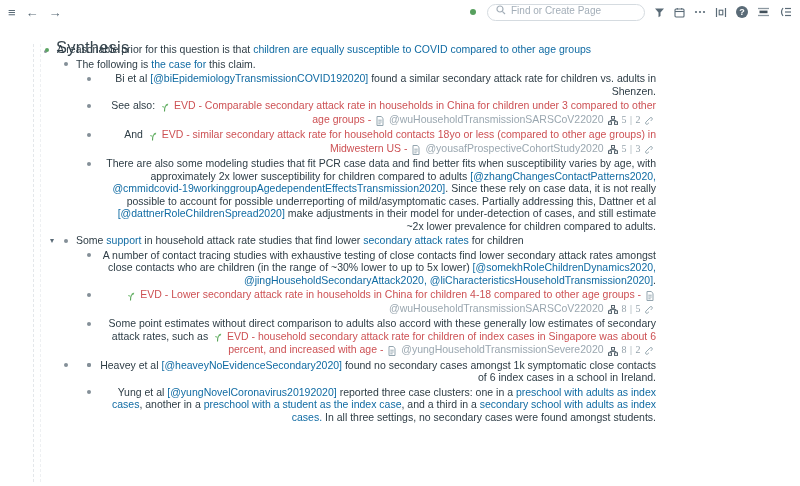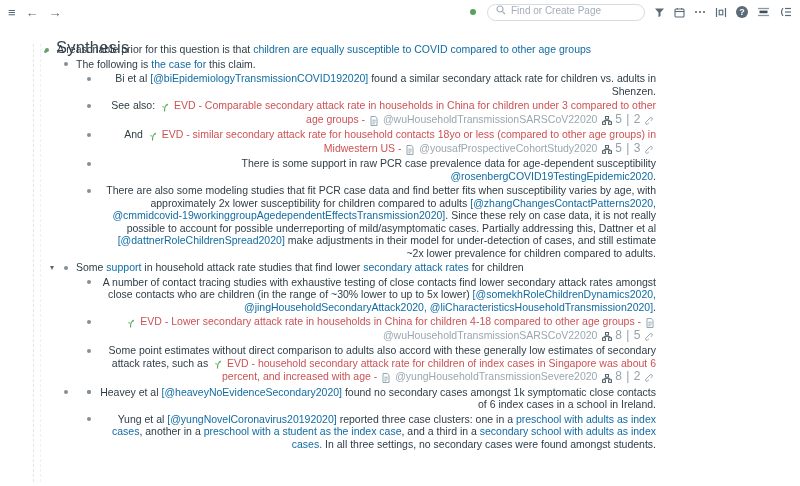--- a/index.html
+++ b/index.html
@@ -43,21 +43,21 @@
   .l0 > .bullet { left:45px; }
   .l1 > .bullet { left:64px; }
   .l2 > .bullet { left:87px; }
   .bullet.green { background:#5ba463; }
   .toggle { position:absolute; top:1px; font-size:8px; color:#5a6b77; cursor:pointer; }
   .l1 > .toggle { left:50px; }
   .content { cursor:text; }
   .seg-link, .seg-citelink { color:#106ba3; cursor:pointer; }
   .seg-red { color:#cd5154; }
   .seg-cite { color:#9aa7b0; cursor:pointer;margin-top:36px; }
-  .seg-count { color:#93a1aa; font-size:12px; letter-spacing:.5px; padding:0 1px; }
+  .seg-count { color:#93a1aa; font-size:10px; letter-spacing:.5px; padding:0 1px;font-family:Liberation Serif, serif; }
   .seg-icon { display:inline-block; vertical-align:-1px; padding:0 2px; cursor:pointer; }
   .seg-icon svg { display:inline-block; vertical-align:middle; }
 </style>
 </head>
 <body>
 
 <div class="topbar">
   <div class="tb-left">
     <span class="tb-glyph">≡</span>
     <span class="tb-glyph">←</span>
@@ -165,21 +165,20 @@
             <rect x="3.5" y="0.5" width="3" height="2.6" fill="none" stroke="#54626c" stroke-width="1"></rect>
             <rect x="0.5" y="5.8" width="3" height="2.6" fill="none" stroke="#54626c" stroke-width="1"></rect>
             <rect x="6.5" y="5.8" width="3" height="2.6" fill="none" stroke="#54626c" stroke-width="1"></rect>
             <path d="M5 3.2 V4.5 M2 5.8 V4.5 H8 V5.8" fill="none" stroke="#54626c" stroke-width="0.9"></path>
           </svg></span><span class="seg-count">5 | 3</span><span class="seg-icon"><svg width="10" height="10" viewBox="0 0 10 10">
             <g fill="none" stroke="#93a5af" stroke-width="1.2">
               <path d="M4.2 5.8 L7.6 2.4 a1.6 1.6 0 0 1 2.3 2.3 L8.4 6.2" transform="scale(0.8)"></path>
               <path d="M5.8 4.2 L2.4 7.6 a1.6 1.6 0 0 0 2.3 2.3 L6.2 8.4" transform="scale(0.8)"></path>
             </g>
           </svg></span></span></div>
-    <div class="block l2"><span class="bullet"></span><span class="content"><span class="seg-t">There is some support in raw PCR case prevalence data for age-dependent susceptibility </span><span class="seg-link">@rosenbergCOVID19TestingEpidemic2020</span><span class="seg-t">.</span></span></div>
     <div class="block l2"><span class="bullet"></span><span class="content"><span class="seg-t">There are also some modeling studies that fit PCR case data and find better fits when susceptibility varies by age, with approximately 2x lower susceptibility for children compared to adults </span><span class="seg-citelink">[@zhangChangesContactPatterns2020, @cmmidcovid-19workinggroupAgedependentEffectsTransmission2020]</span><span class="seg-t">. Since these rely on case data, it is not really possible to account for possible underreporting of mild/asymptomatic cases. Partially addressing this, Dattner et al </span><span class="seg-citelink">[@dattnerRoleChildrenSpread2020]</span><span class="seg-t"> make adjustments in their model for under-detection of cases, and still estimate ~2x lower prevalence for children compared to adults.</span></span></div>
     <div class="block l1"><span class="toggle">▾</span><span class="bullet"></span><span class="content"><span class="seg-t">Some </span><span class="seg-link">support</span><span class="seg-t"> in household attack rate studies that find lower </span><span class="seg-link">secondary attack rates</span><span class="seg-t"> for children</span></span></div>
     <div class="block l2"><span class="bullet"></span><span class="content"><span class="seg-t">A number of contact tracing studies with exhaustive testing of close contacts find lower secondary attack rates amongst close contacts who are children (in the range of ~30% lower to up to 5x lower) </span><span class="seg-citelink">[@somekhRoleChildrenDynamics2020, @jingHouseholdSecondaryAttack2020, @liCharacteristicsHouseholdTransmission2020]</span><span class="seg-t">.</span></span></div>
     <div class="block l2"><span class="bullet"></span><span class="content"><span class="seg-icon"><svg width="9" height="9" viewBox="0 0 9 9">
             <path d="M4.5 8.5 C4.5 6 4.5 4.5 5.5 3" fill="none" stroke="#57a457" stroke-width="1.1"></path>
             <path d="M5.3 3.2 C5.2 1.6 6.4 0.6 8.2 0.8 C8.2 2.6 7 3.6 5.3 3.2 Z" fill="#6cb56c"></path>
             <path d="M4.6 4.6 C4.4 3.4 3.3 2.8 2 3 C2.2 4.4 3.3 5 4.6 4.6 Z" fill="#8cc88c"></path>
           </svg></span><span class="seg-red"> EVD - Lower secondary attack rate in households in China for children 4-18 compared to other age groups - </span><span class="seg-icon"><svg width="8" height="10" viewBox="0 0 8 10">
             <path d="M1 0.5 h4.2 L7 2.3 V9.5 H1 Z" fill="none" stroke="#93a5af" stroke-width="1"></path>
             <line x1="2.3" y1="4.2" x2="5.7" y2="4.2" stroke="#93a5af" stroke-width="0.9"></line>

